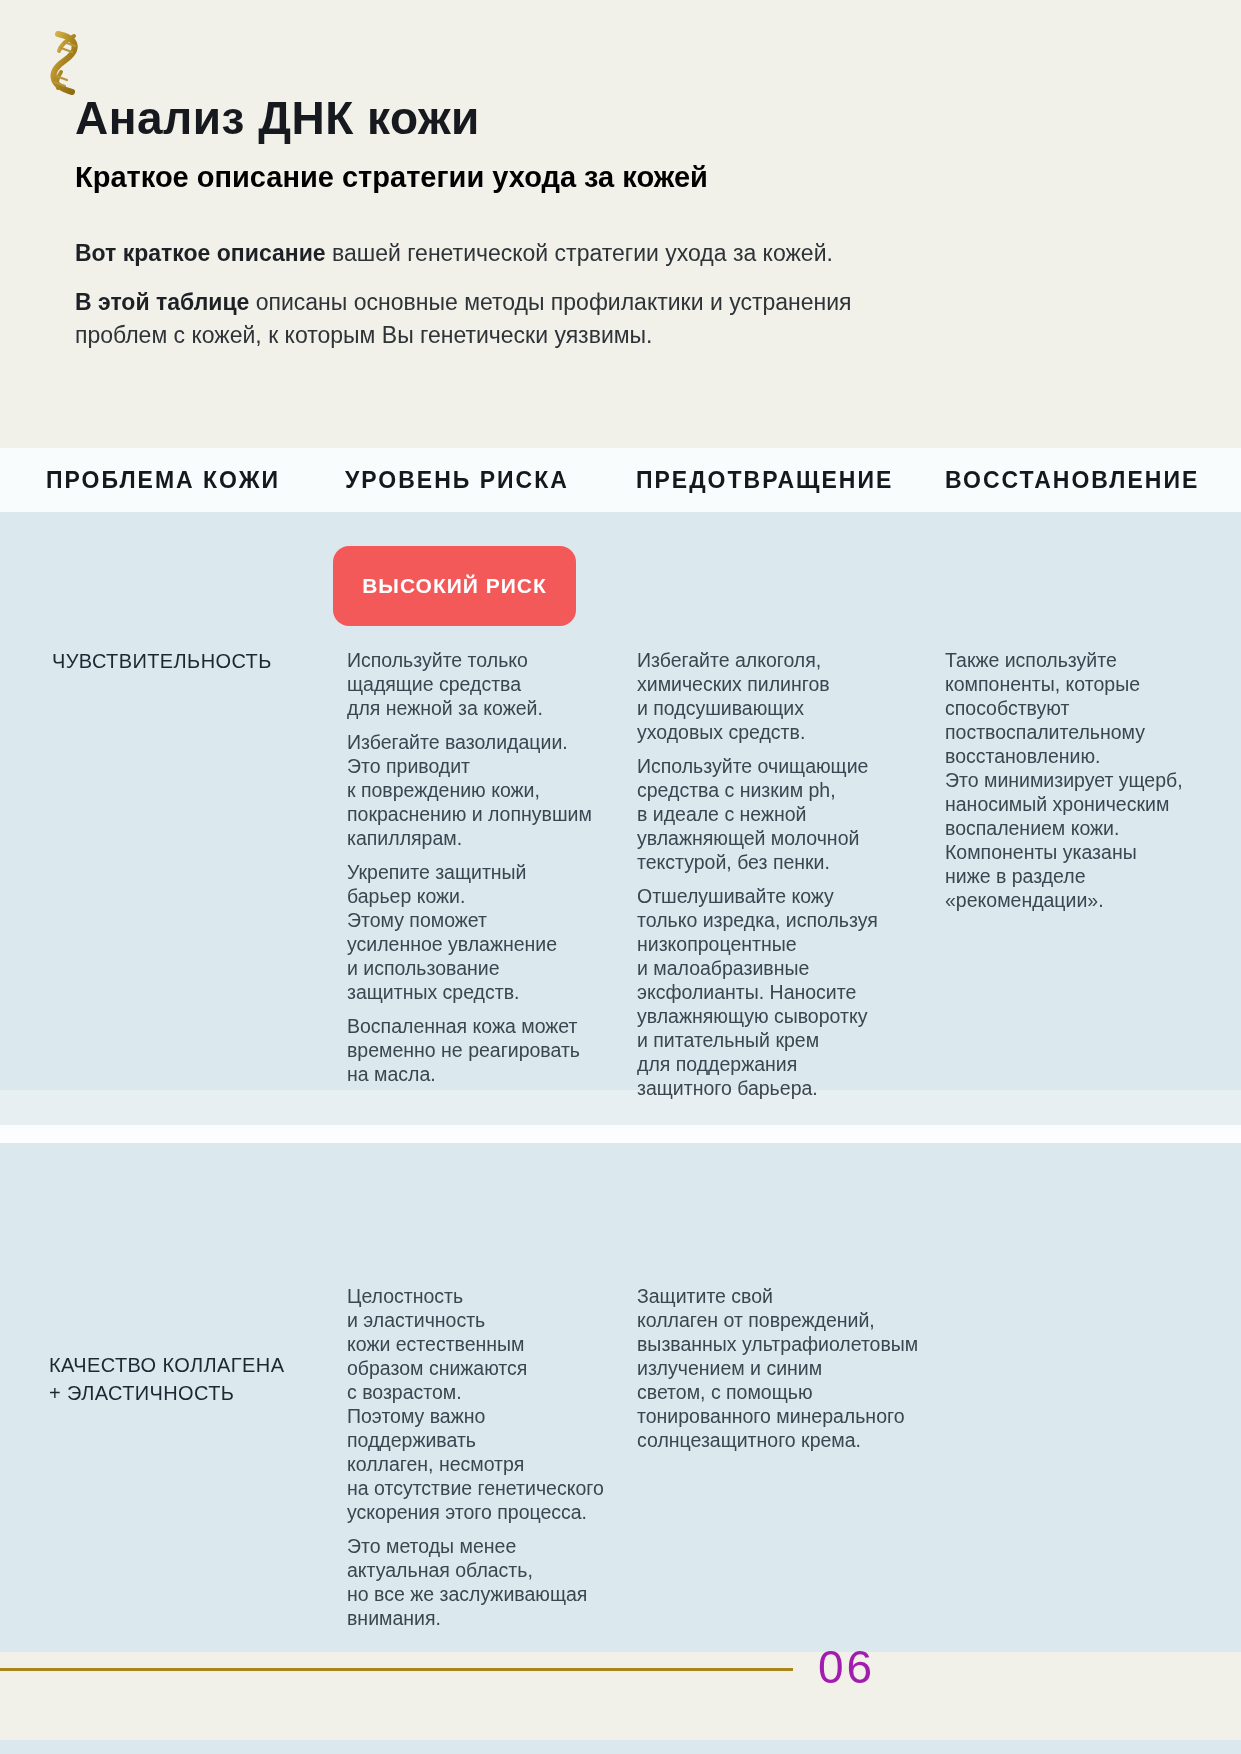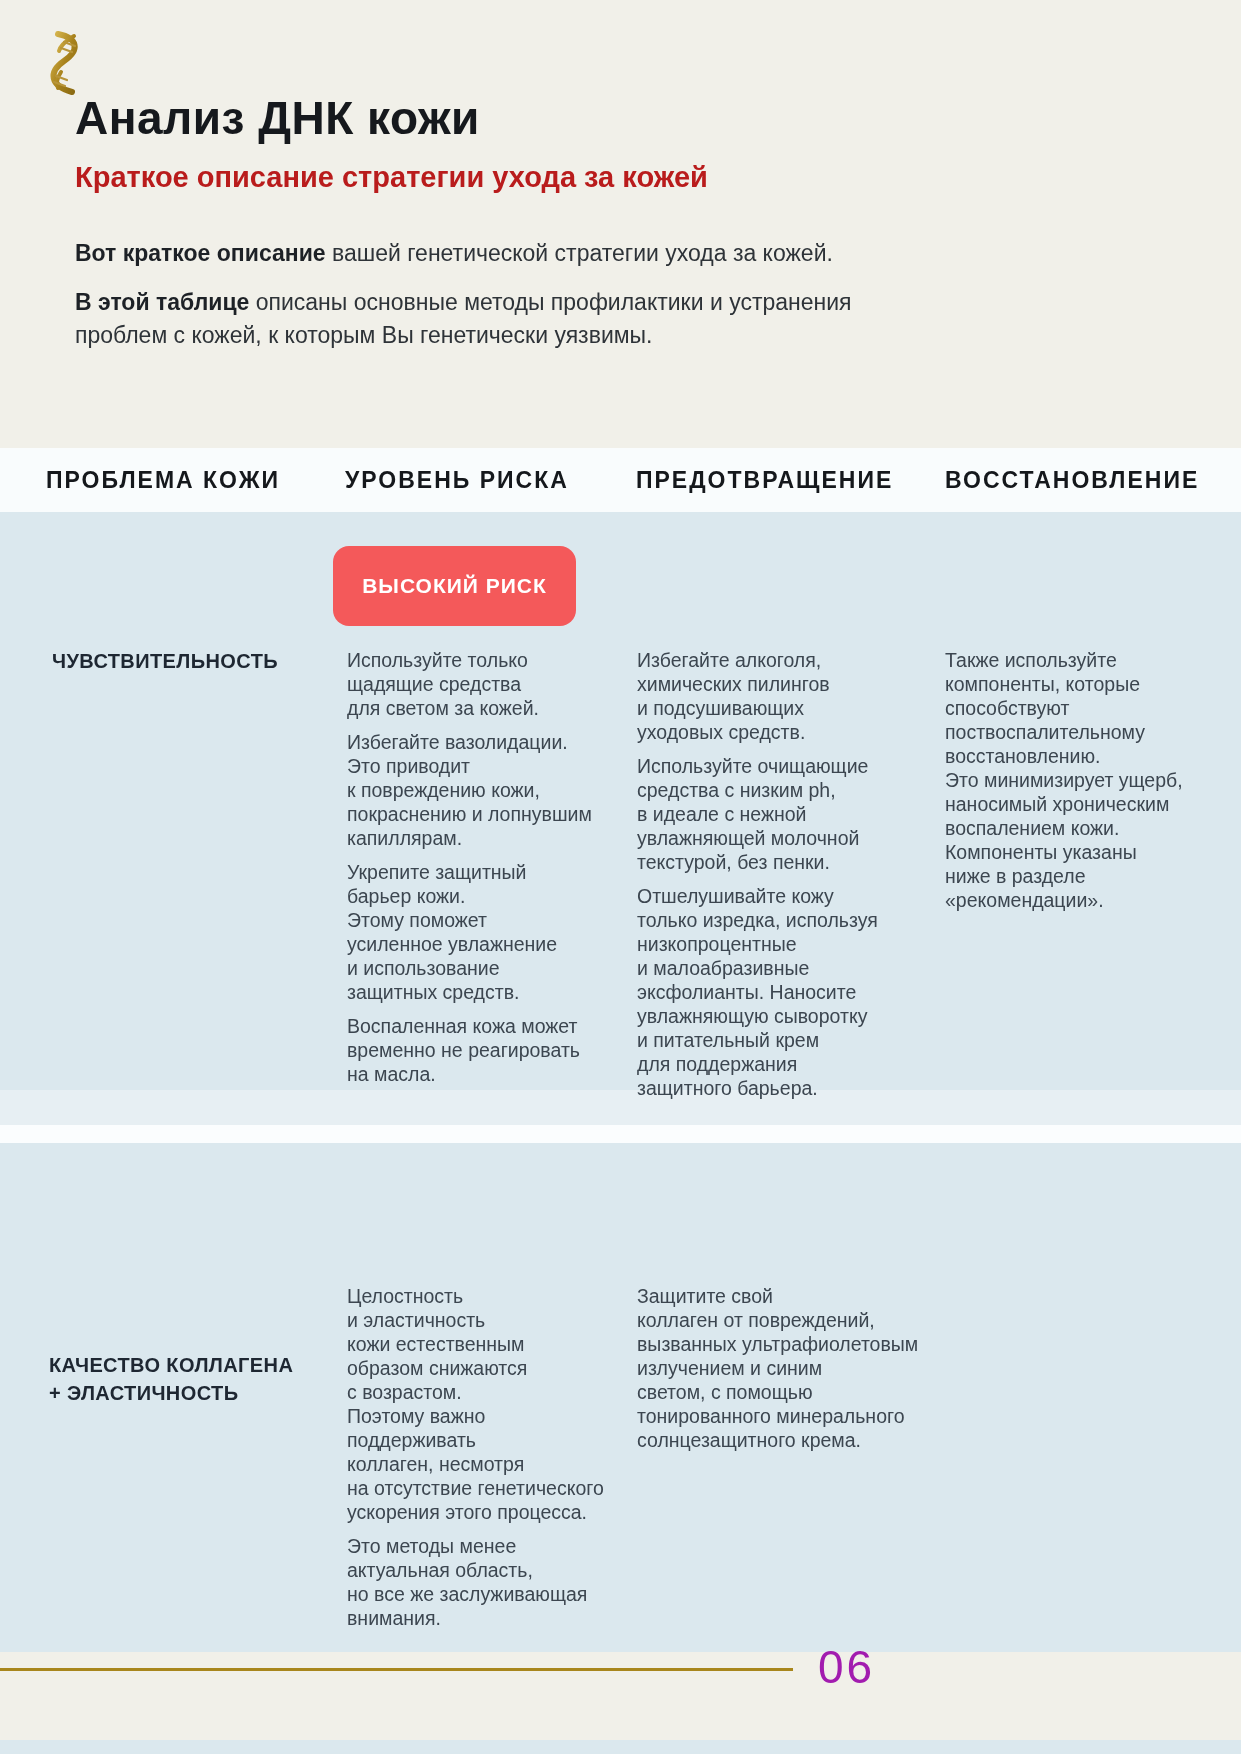--- a/index.html
+++ b/index.html
@@ -4,21 +4,21 @@
 <style>
   html,body{margin:0;padding:0;}
   body{font-family:"Liberation Sans","DejaVu Sans",sans-serif;}
   .page{position:relative;width:1241px;height:1754px;background:#f1f0e9;overflow:hidden;}
 
   
   .logo{position:absolute;left:44px;top:30px;width:46px;height:66px;}
   .title{position:absolute;left:75px;top:92px;font-size:46px;line-height:52px;
          font-weight:800;color:#16191d;letter-spacing:0.5px;margin:0;}
   .subtitle{position:absolute;left:75px;top:160px;font-size:29px;line-height:34px;
-         font-weight:700;color:#b91c1c;margin:0;}
+         font-weight:700;color:#000000;margin:0;}
   .intro{position:absolute;left:75px;width:1060px;font-size:23px;line-height:33px;
          color:#2e3338;white-space:pre-line;margin:0;}
   .intro b{color:#1d2126;}
   .intro-1{top:237px;}
   .intro-2{top:286px;}
 
   
   .thead{position:absolute;left:0;top:448px;width:1241px;height:64px;background:#f9fcfd;}
   .sec-bg-1{position:absolute;left:0;top:512px;width:1241px;height:578px;background:#dbe8ee;}
   .band-light{position:absolute;left:0;top:1090px;width:1241px;height:35px;background:#e7eff3;}
@@ -35,21 +35,21 @@
   .col-h-4{left:945px;}
 
   
   .badge{position:absolute;width:243px;height:80px;border-radius:16px;
          display:flex;align-items:center;justify-content:center;
          color:#ffffff;font-size:21px;font-weight:700;letter-spacing:1px;white-space:nowrap;}
   .badge-1{left:333px;top:546px;}
   .badge-2{left:334px;top:1180px;}
 
   
-  .problem{position:absolute;font-size:20px;line-height:28px;font-weight:700;
+  .problem{position:absolute;font-size:20px;line-height:28px;font-weight:400;
            color:#1e2732;letter-spacing:0.4px;white-space:pre-line;}
   .problem-1{left:52px;top:647px;}
   .problem-2{left:49px;top:1351px;}
   .cell{position:absolute;font-size:19.5px;line-height:24px;color:#3c4650;}
   .cell .para{white-space:pre-line;margin:0 0 10px 0;}
   .c-s1-risk{left:347px;top:648px;}
   .c-s1-prev{left:637px;top:648px;}
   .c-s1-rec{left:945px;top:648px;}
   .c-s2-risk{left:347px;top:1284px;}
   .c-s2-prev{left:637px;top:1284px;}
@@ -95,21 +95,21 @@
   <div class="col-h col-h-1">ПРОБЛЕМА КОЖИ</div>
   <div class="col-h col-h-2">УРОВЕНЬ РИСКА</div>
   <div class="col-h col-h-3">ПРЕДОТВРАЩЕНИЕ</div>
   <div class="col-h col-h-4">ВОССТАНОВЛЕНИЕ</div>
 
   <div class="badge badge-1" style="background: rgb(244, 89, 90);">ВЫСОКИЙ РИСК</div>
   <div class="problem problem-1">ЧУВСТВИТЕЛЬНОСТЬ</div>
   <div class="cell c-s1-risk">
       <div class="para">Используйте только
 щадящие средства
-для светом за кожей.</div>
+для нежной за кожей.</div>
       <div class="para">Избегайте вазолидации.
 Это приводит
 к повреждению кожи,
 покраснению и лопнувшим
 капиллярам.</div>
       <div class="para">Укрепите защитный
 барьер кожи.
 Этому поможет
 усиленное увлажнение
 и использование

